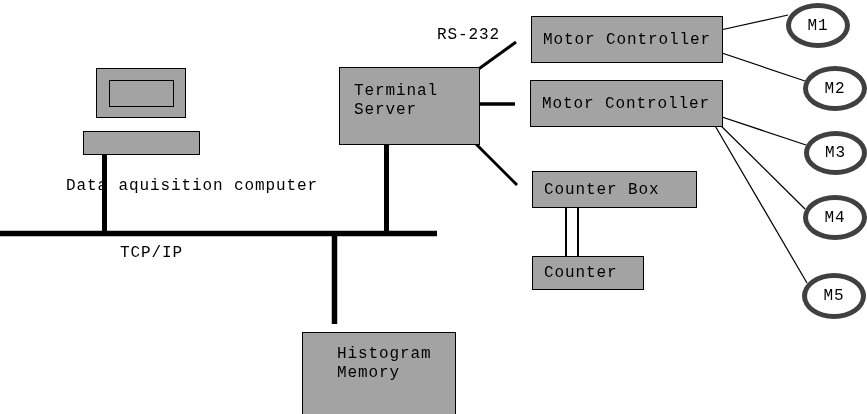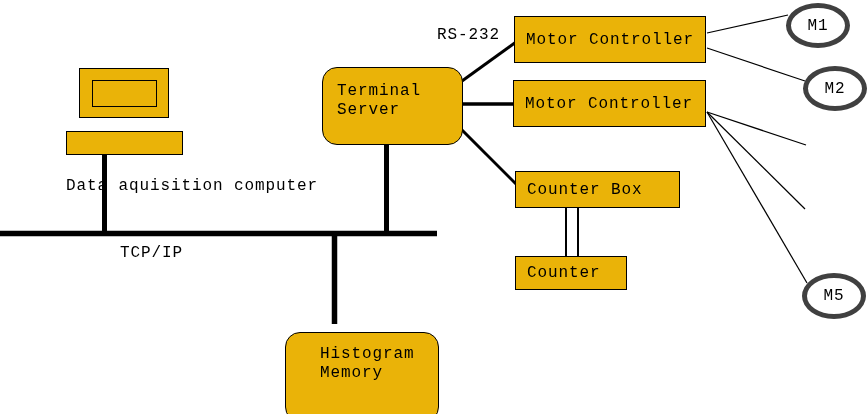--- a/index.html
+++ b/index.html
@@ -17,24 +17,25 @@
   svg.lines {
     position: absolute;
     left: 0; top: 0;
     width: 867px; height: 414px;
   }
   svg.lines line { stroke: #000000; }
   .box {
     position: absolute;
     box-sizing: border-box;
     border: 1px solid #000000;
-    background: #eab308;
+    background: #a3a3a3;
+    margin-left: 17px;
   }
   .node { display: flex; align-items: center; }
-  .multiline { white-space: pre-line; display: block; line-height: 19px; border-radius: 15px; }
+  .multiline { white-space: pre-line; display: block; line-height: 19px; }
   .label { position: absolute; line-height: 16px; white-space: nowrap; }
 
   
   .monitor   { left: 79px;  top: 68px;  width: 90px;  height: 50px; }
   .screen    { position: absolute; left: 12px; top: 11px; width: 65px; height: 27px;
                box-sizing: border-box; border: 1px solid #000000; }
   .keyboard  { left: 66px;  top: 131px; width: 117px; height: 24px; }
 
   
   .terminal-server { left: 322px; top: 67px;  width: 141px; height: 78px; padding: 14px 0 0 14px; }
@@ -99,15 +100,17 @@
 Server</div>
   <div class="box node mc1">Motor Controller</div>
   <div class="box node mc2">Motor Controller</div>
   <div class="box node counter">Counter</div>
   <div class="box node counter-box">Counter Box</div>
   <div class="box histogram multiline">Histogram
 Memory</div>
 
   <div class="ellipse m1">M1</div>
   <div class="ellipse m2">M2</div>
+  <div class="ellipse m3">M3</div>
+  <div class="ellipse m4">M4</div>
   <div class="ellipse m5">M5</div>
 
 </div>
 
 </body></html>

